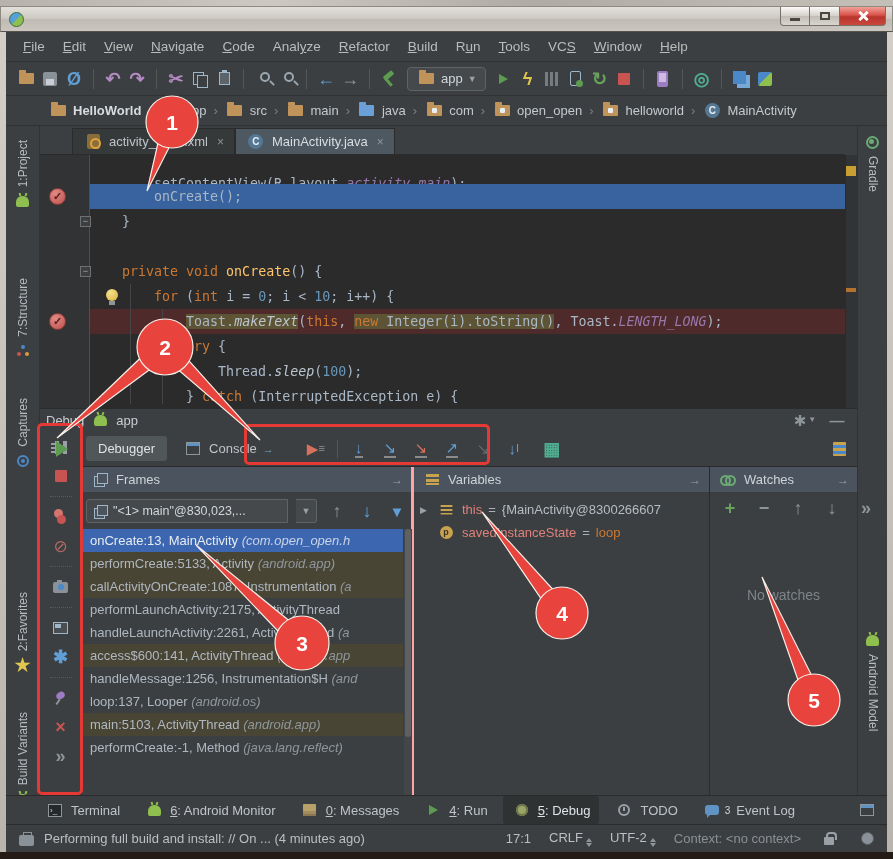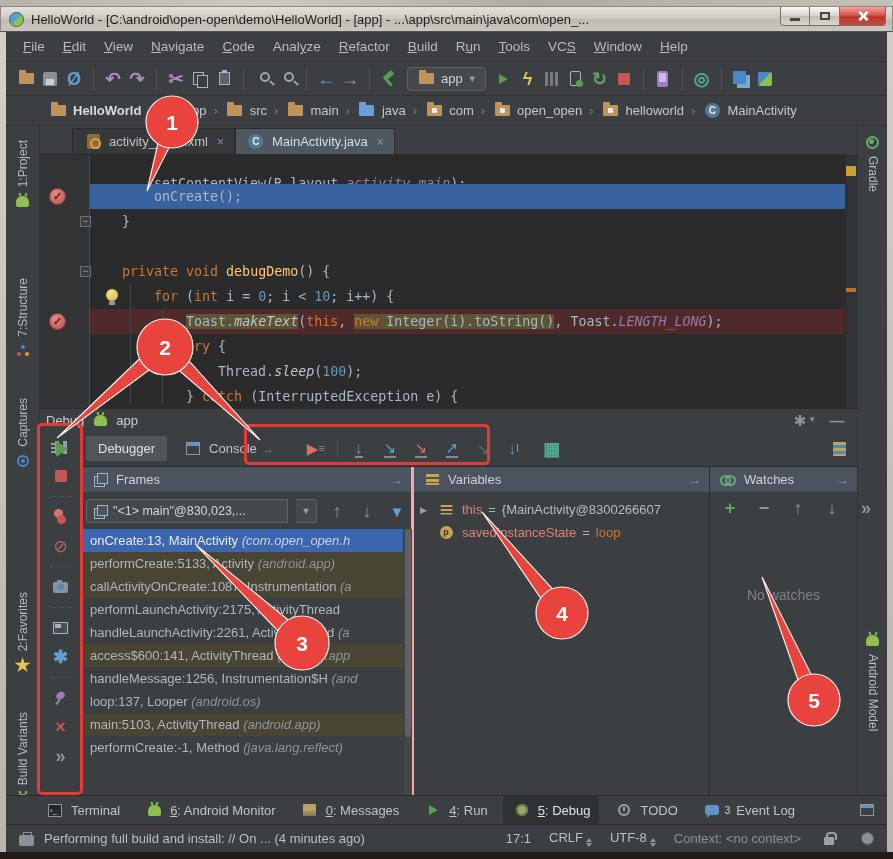--- a/index.html
+++ b/index.html
@@ -259,21 +259,20 @@
   .balloon-num { font:bold 21px "Liberation Sans", sans-serif; fill:#ffffff; }
 </style>
 </head>
 <body>
 
 <div id="stage">
   <div class="desktop-strip"></div>
 
   <div class="titlebar">
     <span class="app-logo"></span>
-    <span class="win-title">HelloWorld - [C:\android\open-open\demo\HelloWorld] - [app] - ...\app\src\main\java\com\open_...</span>
     <div class="win-controls">
       <div class="wc min">
           <span class="glyph-min"></span>
         </div>
       <div class="wc max">
           <span class="glyph-max"></span>
         </div>
       <div class="wc close">
           <span class="glyph-x"></span>
         </div>
@@ -492,21 +491,21 @@
         <span>MainActivity.java</span>
         <span class="close">×</span>
       </div>
     </div>
   <div class="editor" id="editor">
     <div class="gutter"></div>
   <div class="code-line" style="top: 16px;"><span class="plain">        setContentView(R.layout.</span><span class="field">activity_main</span><span class="plain">);</span></div>
       <div class="code-line selected" style="top: 29px;"><span class="plain">        onCreate();</span></div>
       <div class="code-line" style="top: 54px;"><span class="plain">    }</span></div>
       <div class="code-line" style="top: 79px;"></div>
-      <div class="code-line" style="top: 104px;"><span class="plain">    </span><span class="kw">private void </span><span class="method">debugDemo</span><span class="plain">() {</span></div>
+      <div class="code-line" style="top: 104px;"><span class="plain">    </span><span class="kw">private void </span><span class="method">onCreate</span><span class="plain">() {</span></div>
       <div class="code-line" style="top: 129px;"><span class="plain">        </span><span class="kw">for </span><span class="plain">(</span><span class="kw">int </span><span class="plain">i = </span><span class="num">0</span><span class="plain">; i &lt; </span><span class="num">10</span><span class="plain">; i++) {</span></div>
       <div class="code-line exec" style="top: 154px;"><span class="plain">            </span><span class="plain hl">Toast.</span><span class="staticm hl">makeText</span><span class="plain">(</span><span class="kw">this</span><span class="plain">, </span><span class="kw hl">new </span><span class="plain hl">Integer(i).toString()</span><span class="plain">, Toast.</span><span class="field">LENGTH_LONG</span><span class="plain">);</span></div>
       <div class="code-line" style="top: 179px;"><span class="plain">            </span><span class="kw">try </span><span class="plain">{</span></div>
       <div class="code-line" style="top: 204px;"><span class="plain">                Thread.</span><span class="staticm">sleep</span><span class="plain">(</span><span class="num">100</span><span class="plain">);</span></div>
       <div class="code-line" style="top: 229px;"><span class="plain">            } </span><span class="kw">catch </span><span class="plain">(InterruptedException e) {</span></div>
       <div class="i-bp" style="top: 33px;">✓</div>
       <div class="i-bp" style="top: 158px;">✓</div>
       <div class="fold" style="top: 61px;">−</div>
       <div class="fold" style="top: 111px;">−</div>
       <div class="i-bulb" style="top: 134px;"></div>
@@ -746,21 +745,21 @@
     <span class="ic">
         <span class="i-toolbox"></span>
       </span>
     <span>Performing full build and install: // On ... (4 minutes ago)</span>
     <div class="sb-right">
       <span>17:1</span>
       <span><span>CRLF</span><span class="updown">
             <i class="u"></i>
             <i class="d"></i>
           </span></span>
-      <span><span>UTF-8</span><span class="updown">
+      <span><span>UTF-2</span><span class="updown">
             <i class="u"></i>
             <i class="d"></i>
           </span></span>
       <span class="sb-dim">Context: &lt;no context&gt;</span>
       <span class="ic">
           <span class="i-lock"></span>
         </span>
       <span class="ic">
           <span class="i-hector"></span>
         </span>

